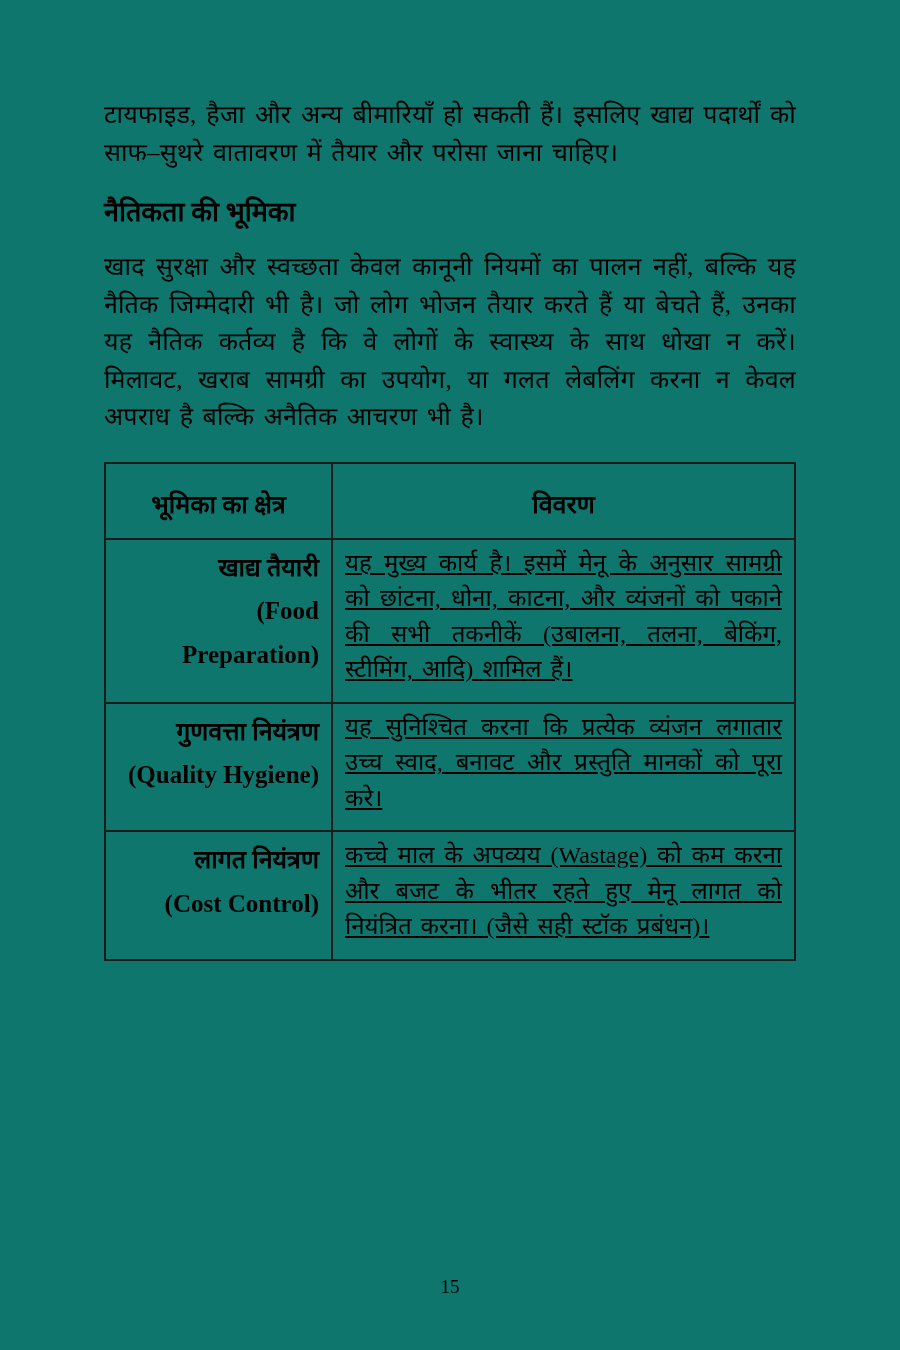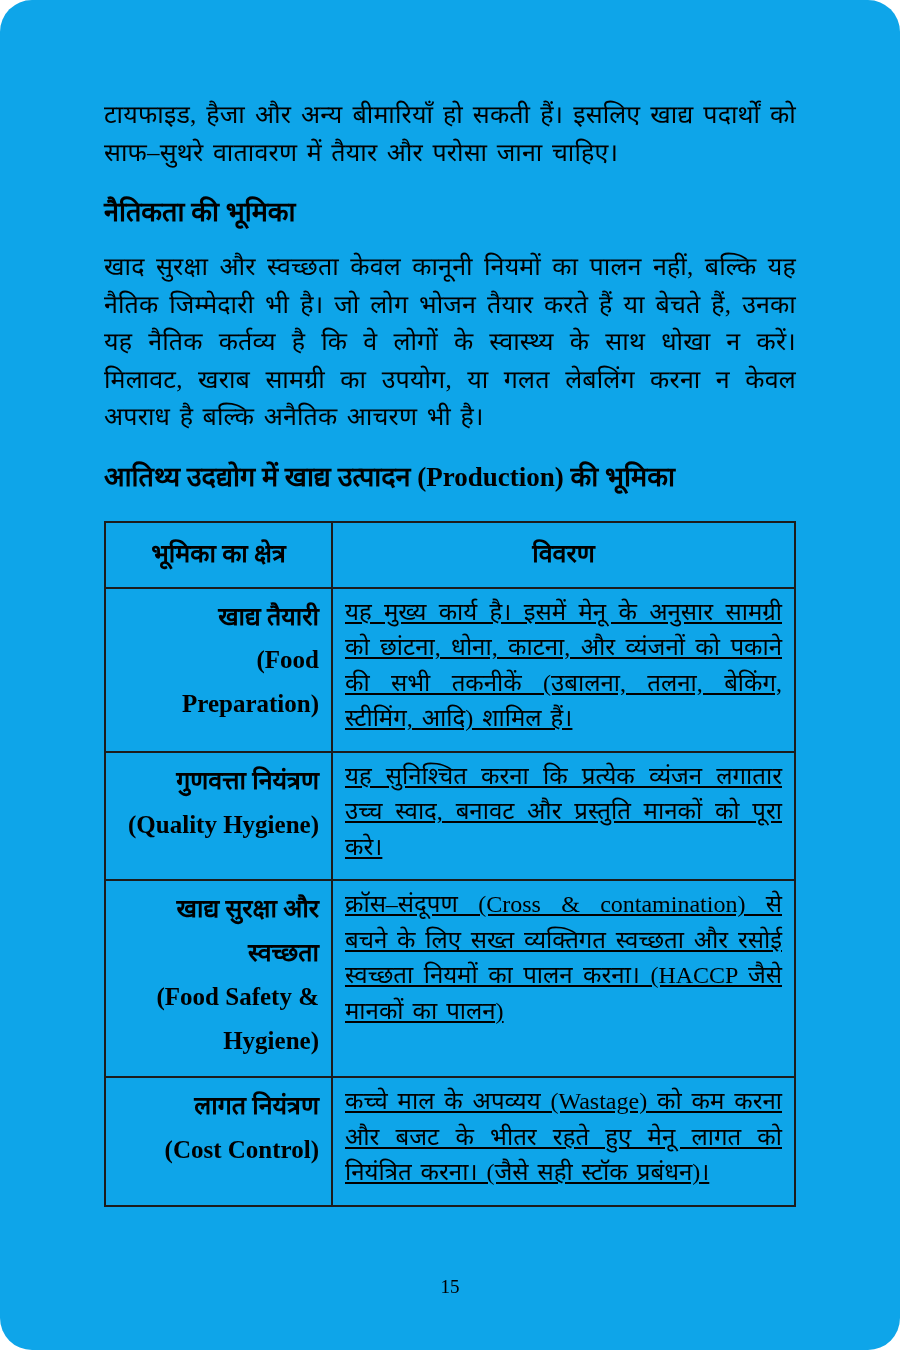--- a/index.html
+++ b/index.html
@@ -9,22 +9,21 @@
     height: 1350px;
     overflow: hidden;
     font-family: "Liberation Serif", "DejaVu Serif", serif;
     color: #000000;
   }
   .page {
     width: 900px;
     height: 1350px;
     padding: 96px 104px 0 104px;
     position: relative;
-    background: #0ea5e9;
-    border-radius: 32px;
+    background: #0f766e;
   }
   .body-text {
     font-size: 25px;
     line-height: 1.5;
     text-align: justify;
     letter-spacing: 0.2px;
     word-spacing: 3px;
   }
   .para { margin-bottom: 18px; }
   .section-heading {
@@ -40,21 +39,21 @@
     table-layout: fixed;
   }
   table.roles-table, table.roles-table th, table.roles-table td {
     border: 2px solid #1c1c1c;
   }
   table.roles-table th {
     font-size: 25px;
     font-weight: bold;
     text-align: center;
     vertical-align: top;
-    padding: 12px 8px 18px 8px;
+    padding: 22px 8px 18px 8px;
   }
   table.roles-table col.col-area { width: 227px; }
   table.roles-table td {
     vertical-align: top;
     padding: 6px 12px 14px 12px;
   }
   td.area-cell {
     font-size: 25px;
     font-weight: bold;
     line-height: 1.75;
@@ -86,21 +85,20 @@
 
 <div class="page">
 
   <p class="body-text para">टायफाइड, हैजा और अन्य बीमारियाँ हो सकती हैं। इसलिए खाद्य पदार्थों को साफ–सुथरे वातावरण में तैयार और परोसा जाना चाहिए।</p>
 
   <h2 class="section-heading">नैतिकता की भूमिका</h2>
 
   <p class="body-text para">खाद सुरक्षा और स्वच्छता केवल कानूनी नियमों का पालन नहीं, बल्कि यह नैतिक जिम्मेदारी भी है। जो लोग भोजन तैयार करते हैं या बेचते हैं, उनका यह नैतिक कर्तव्य है कि वे लोगों के स्वास्थ्य के साथ धोखा न करें। मिलावट, खराब सामग्री का उपयोग, या गलत लेबलिंग करना न केवल अपराध है बल्कि अनैतिक आचरण भी है।</p>
 
 
-  <h2 class="section-heading">आतिथ्य उदद्योग में खाद्य उत्पादन (Production) की भूमिका</h2>
 
 
   <table class="roles-table">
     <colgroup>
       <col class="col-area">
       <col class="col-detail">
     </colgroup>
     <thead>
       <tr>
         <th>भूमिका का क्षेत्र</th>
@@ -115,27 +113,20 @@
         </td>
         <td class="detail-cell">यह मुख्य कार्य है। इसमें मेनू के अनुसार सामग्री को छांटना, धोना, काटना, और व्यंजनों को पकाने की सभी तकनीकें (उबालना, तलना, बेकिंग, स्टीमिंग, आदि) शामिल हैं।</td>
       </tr>
       <tr class="row-quality">
         <td class="area-cell">
           <div>गुणवत्ता नियंत्रण</div>
           <div>(Quality Hygiene)</div>
         </td>
         <td class="detail-cell">यह सुनिश्चित करना कि प्रत्येक व्यंजन लगातार उच्च स्वाद, बनावट और प्रस्तुति मानकों को पूरा करे।</td>
       </tr>
-      <tr class="row-safety">
-        <td class="area-cell">
-          <div>खाद्य सुरक्षा और स्वच्छता</div>
-          <div>(Food Safety &amp; Hygiene)</div>
-        </td>
-        <td class="detail-cell">क्रॉस–संदूपण (Cross &amp; contamination) से बचने के लिए सख्त व्यक्तिगत स्वच्छता और रसोई स्वच्छता नियमों का पालन करना। (HACCP जैसे मानकों का पालन)</td>
-      </tr>
       <tr class="row-cost">
         <td class="area-cell">
           <div>लागत नियंत्रण</div>
           <div>(Cost Control)</div>
         </td>
         <td class="detail-cell">कच्चे माल के अपव्यय (Wastage) को कम करना और बजट के भीतर रहते हुए मेनू लागत को नियंत्रित करना। (जैसे सही स्टॉक प्रबंधन)।</td>
       </tr>
     </tbody>
   </table>
 

